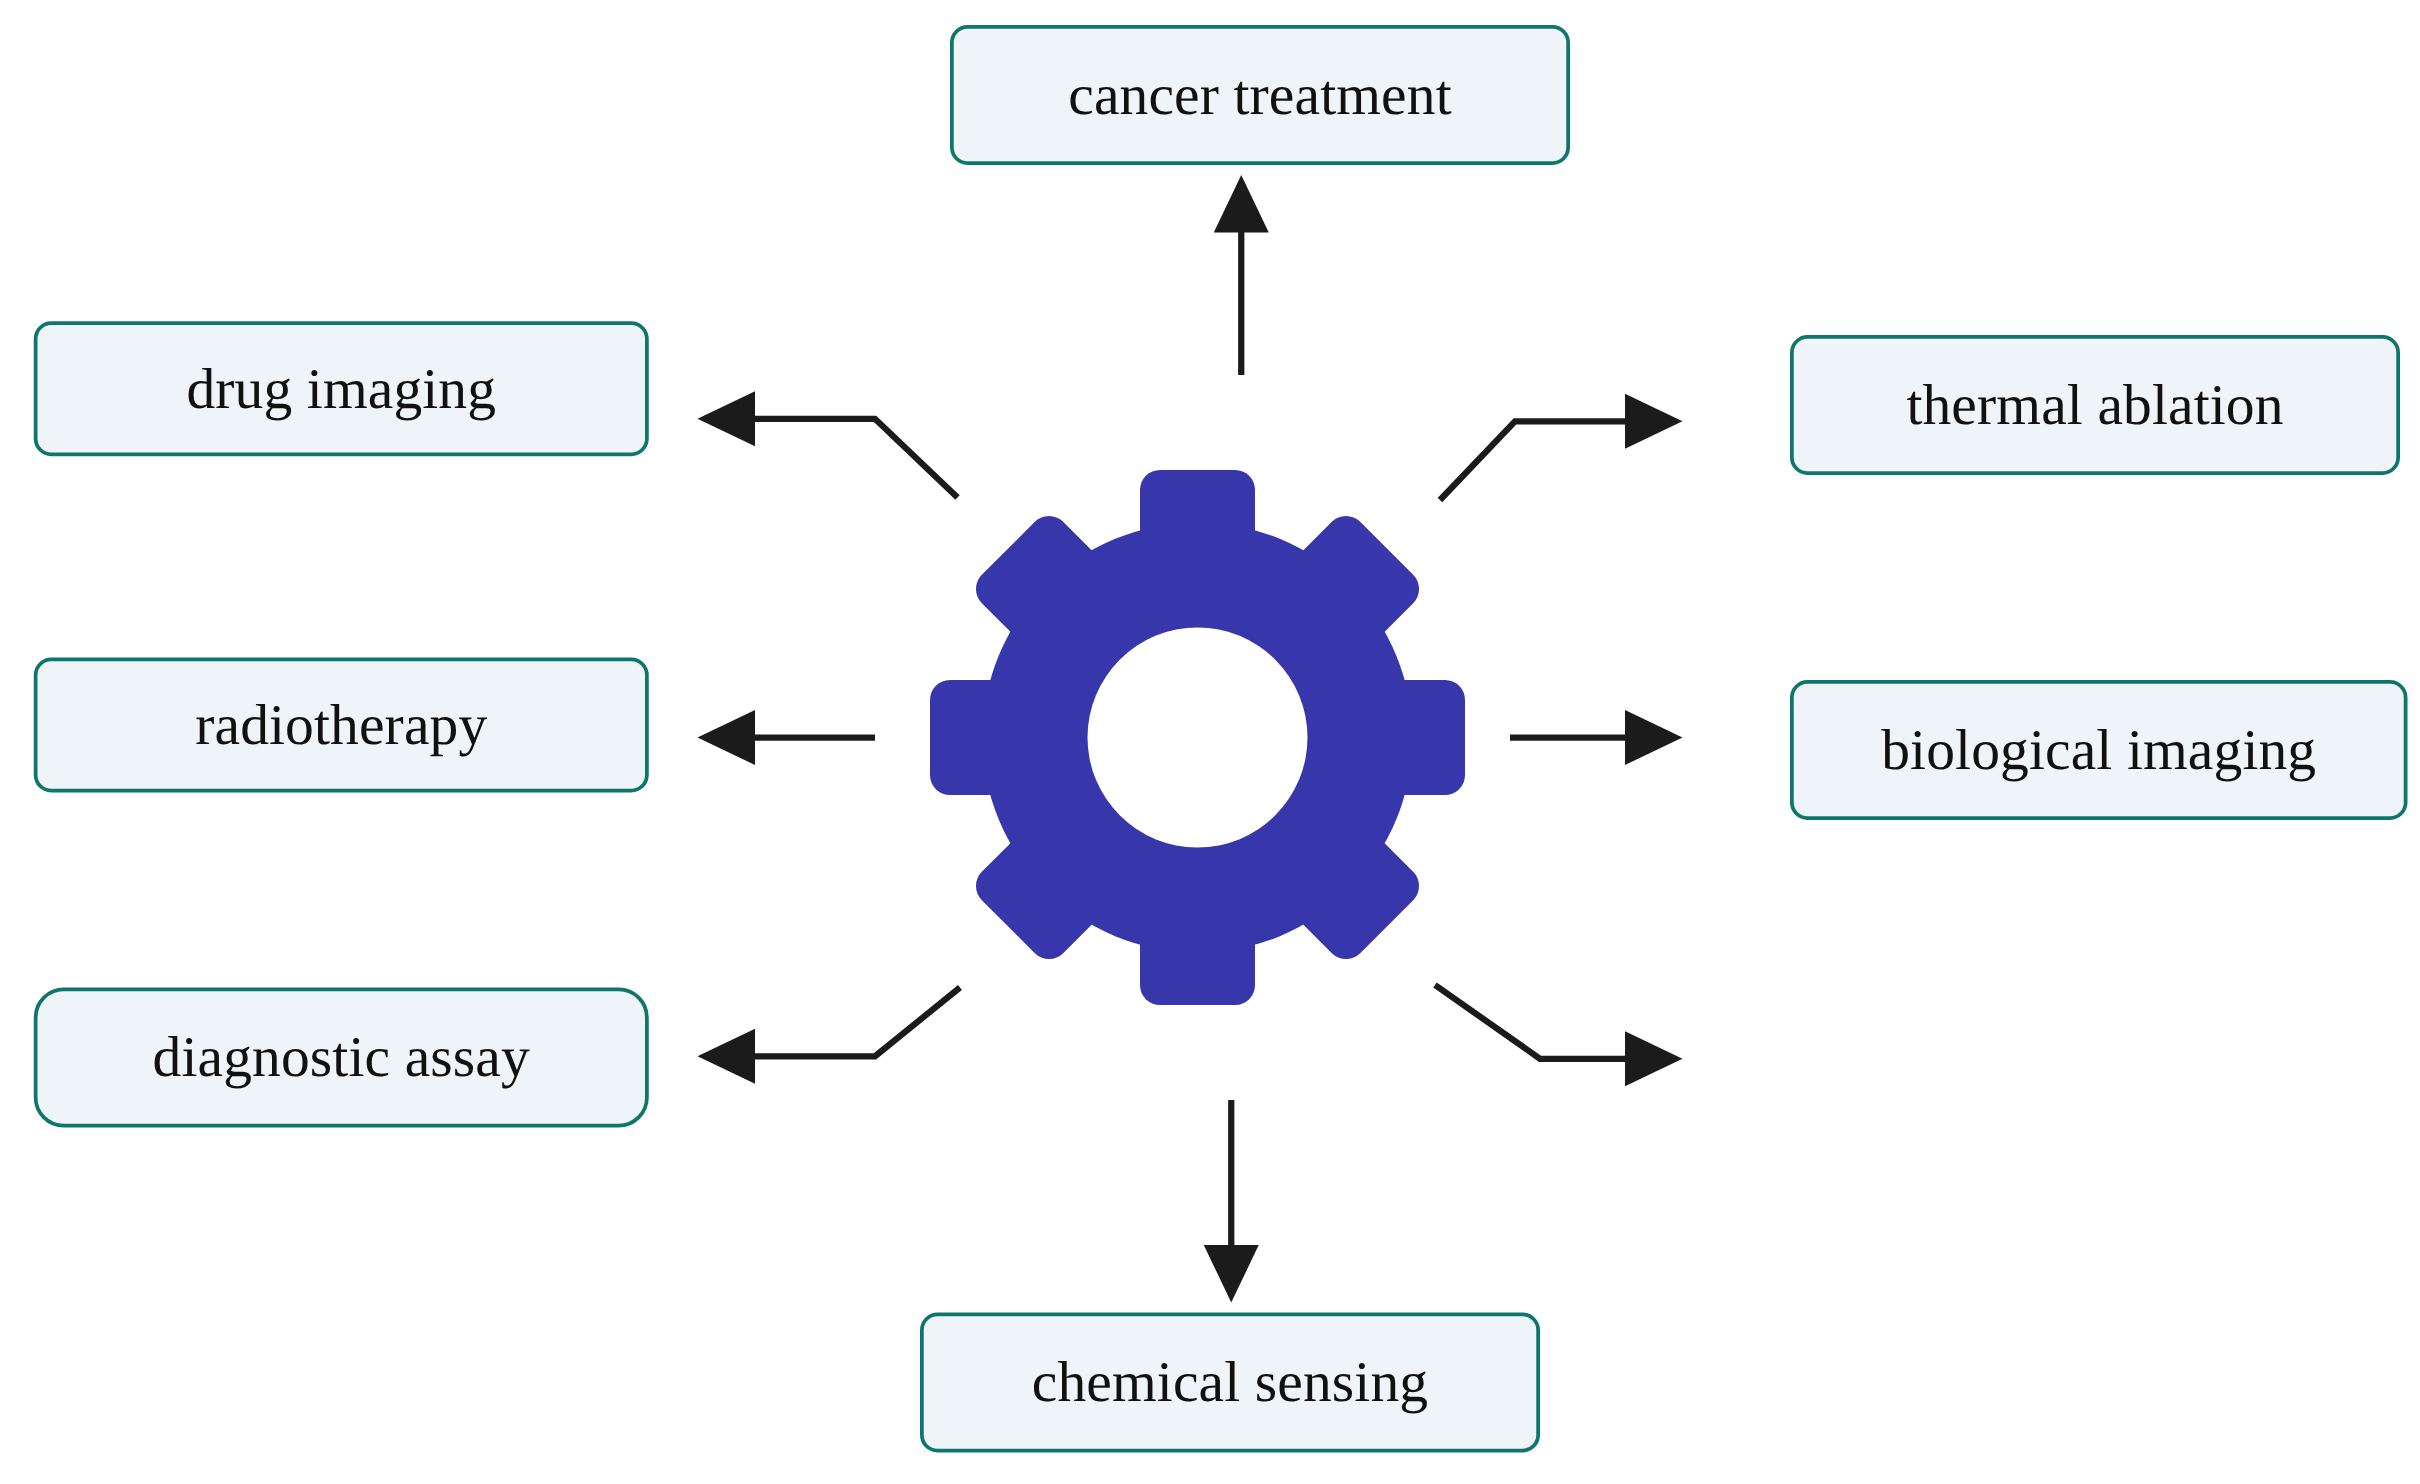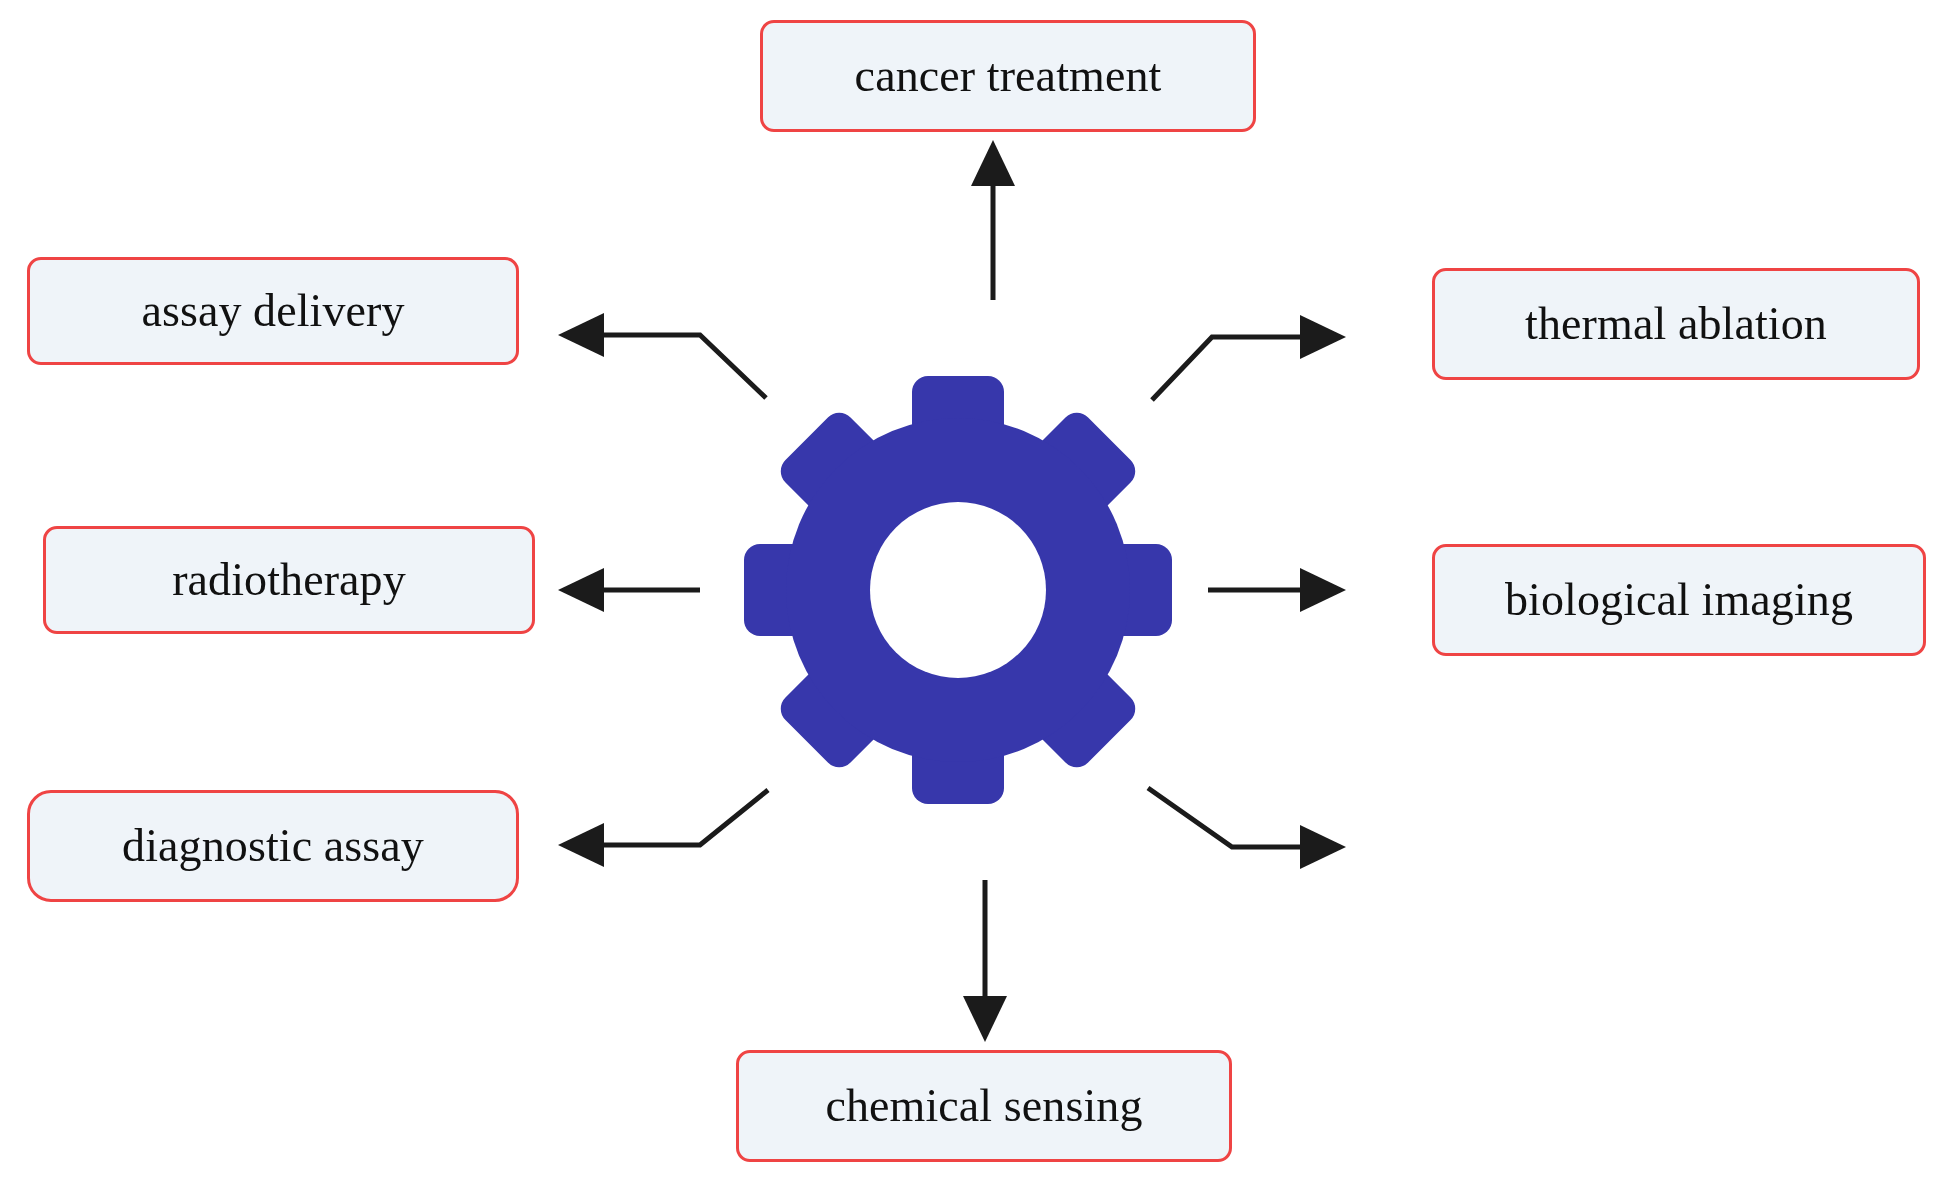--- a/index.html
+++ b/index.html
@@ -19,35 +19,35 @@
     overflow: hidden;
   }
   
   .label-box {
     position: absolute;
     box-sizing: border-box;
     display: flex;
     align-items: center;
     justify-content: center;
     background: #eff4f9;
-    border: 3px solid #ef4444;
+    border: 3px solid #0f766e;
     border-radius: 14px;
     color: #111111;
     font-family: "Liberation Serif", "DejaVu Serif", serif;
     font-size: 46px;
     line-height: 1.05;
     letter-spacing: 0.1px;
     white-space: nowrap;
     padding: 0 14px;
   }
   
   .box-cancer-treatment  { left: 760px;  top: 20px;   width: 496px; height: 112px; }
   .box-drug-delivery     { left: 27px;   top: 257px;  width: 492px; height: 108px; }
   .box-thermal-ablation  { left: 1432px; top: 268px;  width: 488px; height: 112px; }
-  .box-radiotherapy      { left: 27px;   top: 526px;  width: 492px; height: 108px; margin-left: 16px; }
+  .box-radiotherapy      { left: 27px;   top: 526px;  width: 492px; height: 108px; }
   .box-biological-imaging{ left: 1432px; top: 532px;  width: 494px; height: 112px; margin-top: 12px; }
   .box-diagnostic-assay  { left: 27px;   top: 790px;  width: 492px; height: 112px; border-radius: 24px; }
   .box-biosensors        { left: 1432px; top: 805px;  width: 494px; height: 112px; }
   .box-chemical-sensing  { left: 736px;  top: 1050px; width: 496px; height: 112px; }
 
   
   #overlay {
     position: absolute;
     left: 0;
     top: 0;
@@ -132,21 +132,21 @@
       <circle cx="0" cy="0" r="88" fill="#ffffff"></circle>
     </g>
 
   </svg>
 
   <div class="label-box box-cancer-treatment">
     <span>cancer treatment</span>
   </div>
 
   <div class="label-box box-drug-delivery">
-    <span>assay delivery</span>
+    <span>drug imaging</span>
   </div>
 
   <div class="label-box box-thermal-ablation">
     <span>thermal ablation</span>
   </div>
 
   <div class="label-box box-radiotherapy">
     <span>radiotherapy</span>
   </div>
 

